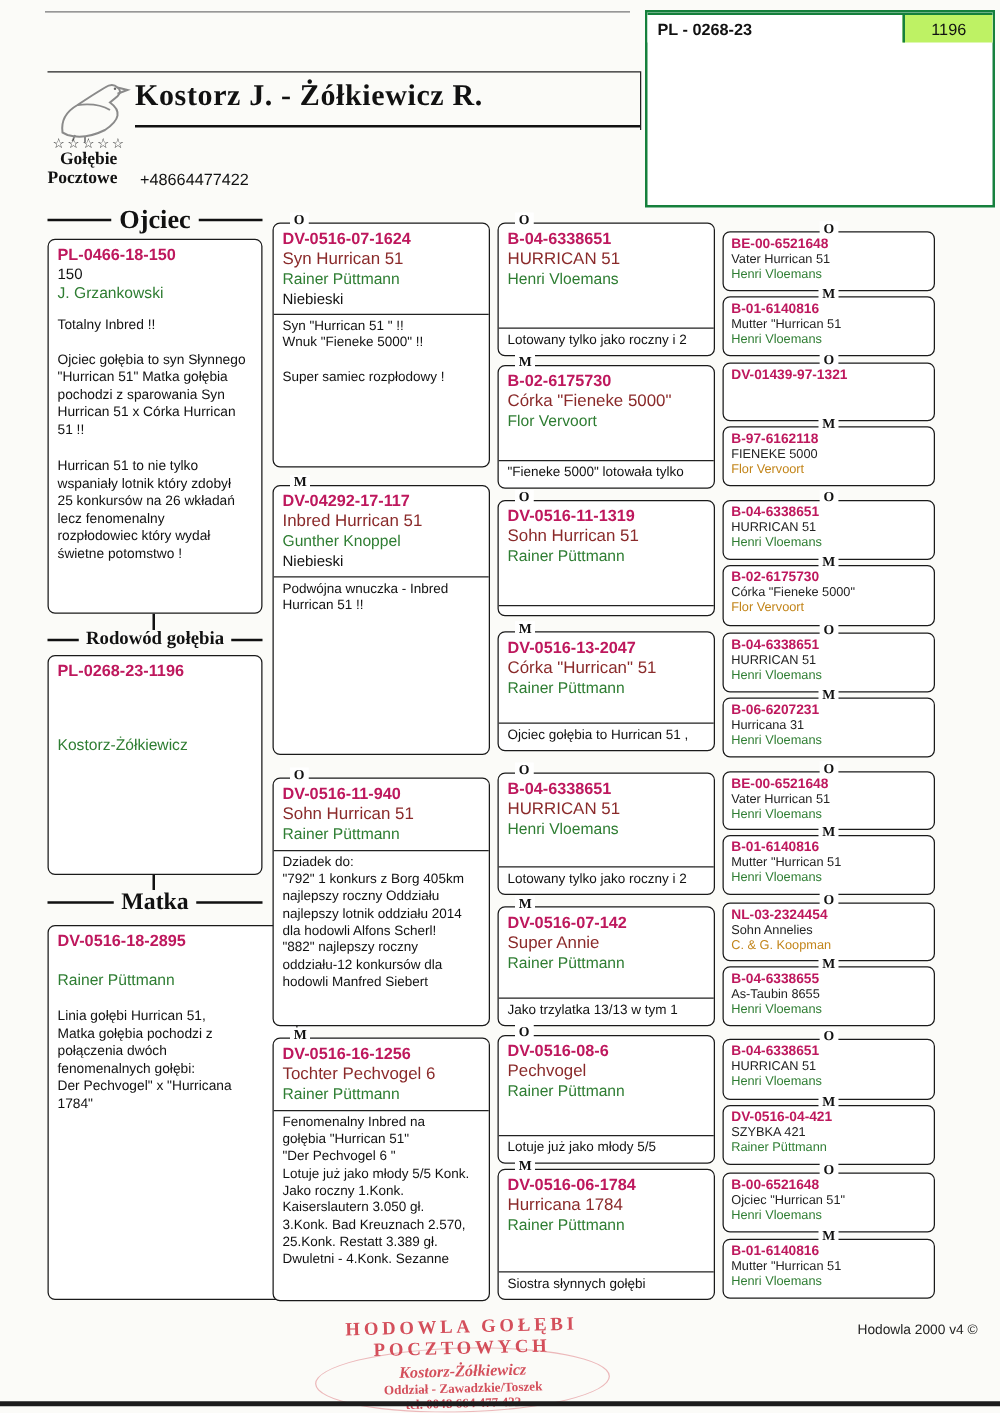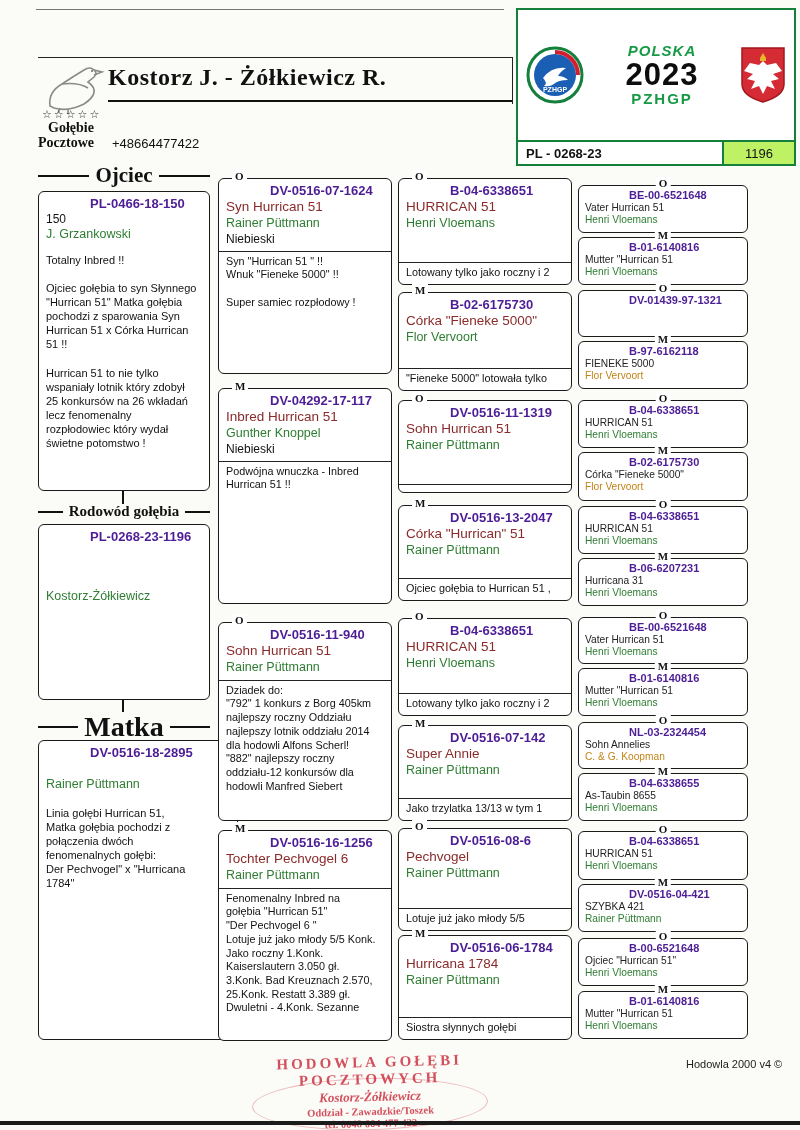--- a/index.html
+++ b/index.html
@@ -41,21 +41,21 @@
                 font-weight:bold; color:#111; }
   .gen-header::before, .gen-header::after { content:""; flex:1; border-top:2.5px solid #111; }
   .vline { position:absolute; width:0; border-left:2.5px solid #111; }
 
   
   .pbox { position:absolute; border:1.5px solid #1a1a1a; border-radius:6px; background:#fff;
           padding:4px 7px; display:flex; flex-direction:column; line-height:1.25; }
   .om   { position:absolute; top:-9px; left:13px; background:#fff; padding:0 3px;
           font:bold 11px "Liberation Serif",serif; color:#111; }
   .gen4 .om { left:50%; transform:translateX(-50%); }
-  .ring    { font-weight:bold; font-size:13px; color:#4c1d95;margin-left:44px; }
+  .ring    { font-weight:bold; font-size:13px; color:#be185d; }
   .pname   { font-size:13.5px; color:#8a2a2a; }
   .breeder { font-size:12.5px; color:#2e7d32; }
   .extra   { font-size:12px; color:#111; }
   .divider { border-top:1.5px solid #222; margin:4px -7px 3px; }
   .gen3 .divider { margin-top:auto; }
   .comment { font-size:10.8px; color:#111; white-space:pre-line; line-height:1.27; }
   .gen4.pbox { padding:3px 6px; line-height:1.17; }
   .gen4 .ring    { font-size:11px; }
   .gen4 .pname   { font-size:10.2px; color:#222; }
   .gen4 .breeder { font-size:10.2px; }
@@ -97,52 +97,33 @@
     <circle cx="48" cy="9" r="1" fill="#666"></circle>
   </svg>
 
   <div class="title">Kostorz J. - Żółkiewicz R.</div>
   <div class="stars">☆☆☆☆☆</div>
   <div class="logo-g">Gołębie</div>
   <div class="logo-p">Pocztowe</div>
   <div class="phone">+48664477422</div>
 
   <div class="badge">
-    <div class="badge-mid">
-      <svg width="58" height="58" viewBox="0 0 58 58">
-        <circle cx="29" cy="29" r="27" fill="#fff" stroke="#15803c" stroke-width="3"></circle>
-        <circle cx="29" cy="29" r="21" fill="#1a5fb4"></circle>
-        <path d="M29 6 A23 23 0 0 1 52 29" stroke="#d02030" stroke-width="4" fill="none"></path>
-        <path d="M17 32 Q26 20 40 22 Q34 26 32 30 Q38 30 42 34 Q32 34 28 38 Q24 41 18 40 Q22 37 17 32 Z" fill="#fff"></path>
-        <text x="29" y="46" text-anchor="middle" font-size="7" fill="#fff" font-weight="bold" font-family="Liberation Sans, sans-serif">PZHGP</text>
-      </svg>
-      <div class="badge-center">
-        <div class="b-polska">POLSKA</div>
-        <div class="b-year">2023</div>
-        <div class="b-org">PZHGP</div>
-      </div>
-      <svg width="46" height="58" viewBox="0 0 46 58">
-        <path d="M2 2 H44 V38 Q44 50 23 56 Q2 50 2 38 Z" fill="#d42b35" stroke="#a01820" stroke-width="1.5"></path>
-        <path d="M20 12 L23 7 L26 12 L26 15 H20 Z" fill="#e8b428"></path>
-        <path d="M23 15 L19 19 L10 17 L4 25 L13 28 L7 33 L15 35 L11 43 L19 40 L23 48 L27 40 L35 43 L31 35 L39 33 L33 28 L42 25 L36 17 L27 19 Z" fill="#fff"></path>
-      </svg>
-    </div>
     <div class="badge-ring">
       <span class="b-ring">PL - 0268-23</span>
       <span class="b-num">1196</span>
     </div>
   </div>
 
   <div class="gen-header" style="left:38px; top:163px; width:172px; font-size:21px;">
       <span>Ojciec</span>
     </div>
   <div class="gen-header" style="left:38px; top:503px; width:172px; font-size:15px;">
       <span>Rodowód gołębia</span>
     </div>
-  <div class="gen-header" style="left:38px; top:711px; width:172px; font-size:28px;">
+  <div class="gen-header" style="left:38px; top:711px; width:172px; font-size:19px;">
       <span>Matka</span>
     </div>
   <div class="vline" style="left:122px; top:491px; height:13px;"></div>
   <div class="vline" style="left:122px; top:700px; height:12px;"></div>
 
   <div class="pbox" style="left:38px; top:191px; width:172px; height:300px;">
     <div class="ring">PL-0466-18-150</div>
     <div class="sub">150</div>
     <div class="breeder">J. Grzankowski</div>
     <div class="desc">Totalny Inbred !!

